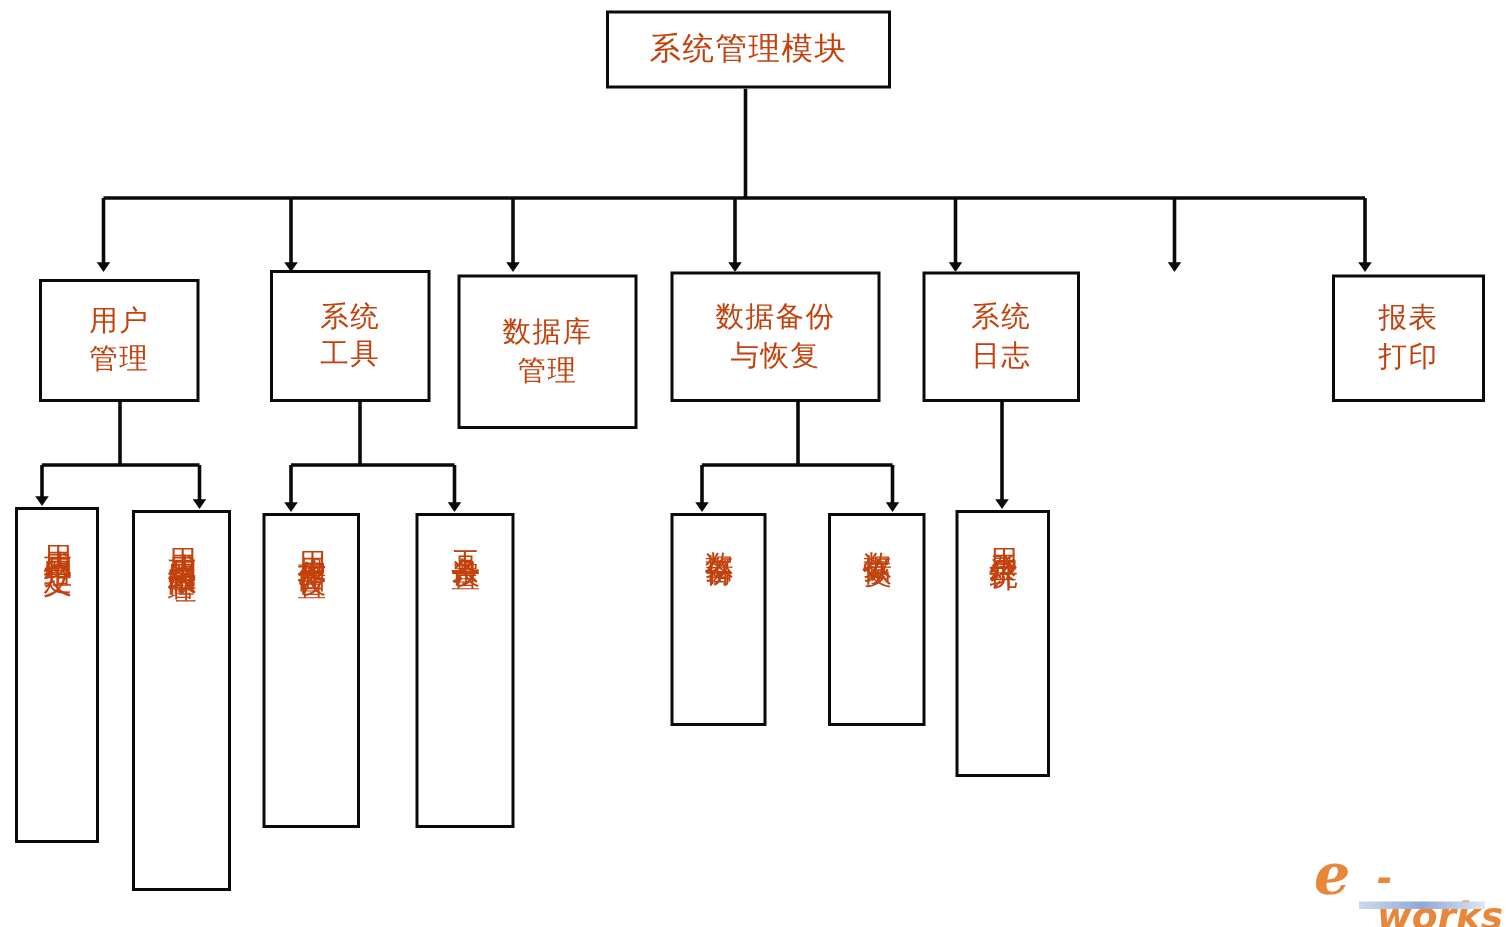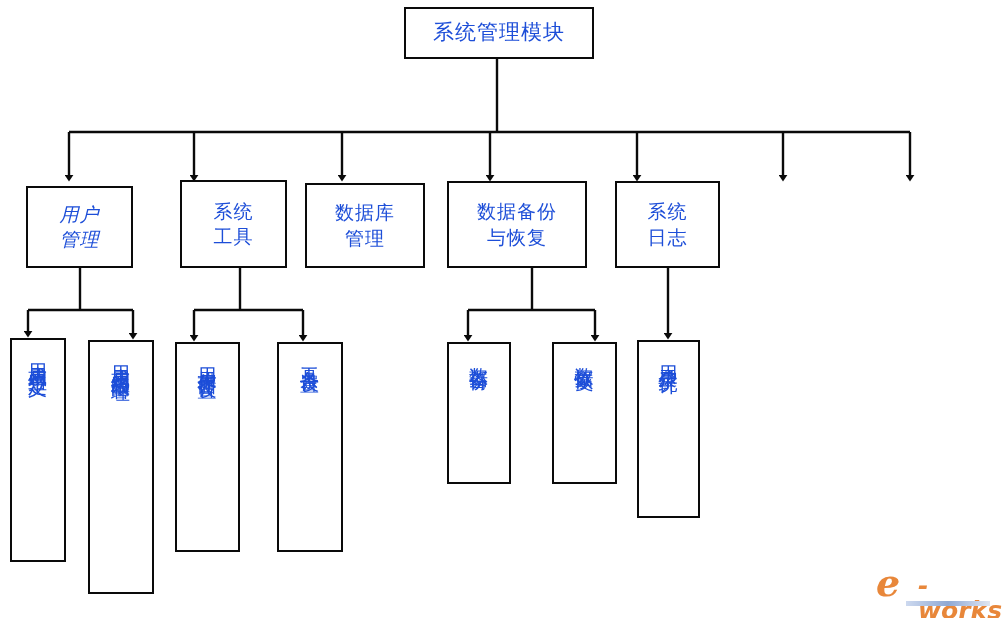--- a/index.html
+++ b/index.html
@@ -24,21 +24,21 @@
     height: 618px;
   }
   .node {
     position: absolute;
     border: 2px solid #0a0a0a;
     background: #ffffff;
     box-sizing: border-box;
     display: flex;
     align-items: center;
     justify-content: center;
-    color: #1d4ed8;
+    color: #c2410c;
     z-index: 2;
   }
   .node .label {
     text-align: center;
     line-height: 1.32;
     letter-spacing: 0.5px;
   }
   
   .node.root .label {
     font-size: 21px;
@@ -144,39 +144,43 @@
       <path d="M 595,310 L 595,338" marker-end="url(#arrowhead)"></path>
 
       <path d="M 668,268 L 668,336" marker-end="url(#arrowhead)"></path>
     </g>
   </svg>
 
   <div class="node root" style="left:404px; top:7px; width:190px; height:52px;">
     <div class="label">系统管理模块</div>
   </div>
 
-  <div class="node lvl1" style="left:26px; top:186px; width:107px; height:82px;font-style:italic;">
+  <div class="node lvl1" style="left:26px; top:186px; width:107px; height:82px;">
     <div class="label">用户
 管理</div>
   </div>
   <div class="node lvl1" style="left:180px; top:180px; width:107px; height:88px;">
     <div class="label">系统
 工具</div>
   </div>
-  <div class="node lvl1" style="left:305px; top:183px; width:120px; height:85px;">
+  <div class="node lvl1" style="left:305px; top:183px; width:120px; height:103px;">
     <div class="label">数据库
 管理</div>
   </div>
   <div class="node lvl1" style="left:447px; top:181px; width:140px; height:87px;">
     <div class="label">数据备份
 与恢复</div>
   </div>
   <div class="node lvl1" style="left:615px; top:181px; width:105px; height:87px;">
     <div class="label">系统
 日志</div>
+  </div>
+  <div class="node lvl1" style="left:888px; top:183px; width:102px; height:85px;">
+    <div class="label">报表
+打印</div>
   </div>
 
   <div class="node lvl2" style="left:10px; top:338px; width:56px; height:224px;">
     <div class="label">用户或用户组定义</div>
   </div>
   <div class="node lvl2" style="left:88px; top:340px; width:66px; height:254px;">
     <div class="label">用户或用户组权限管理</div>
   </div>
   <div class="node lvl2" style="left:175px; top:342px; width:65px; height:210px;">
     <div class="label">用户操作界面设置</div>

